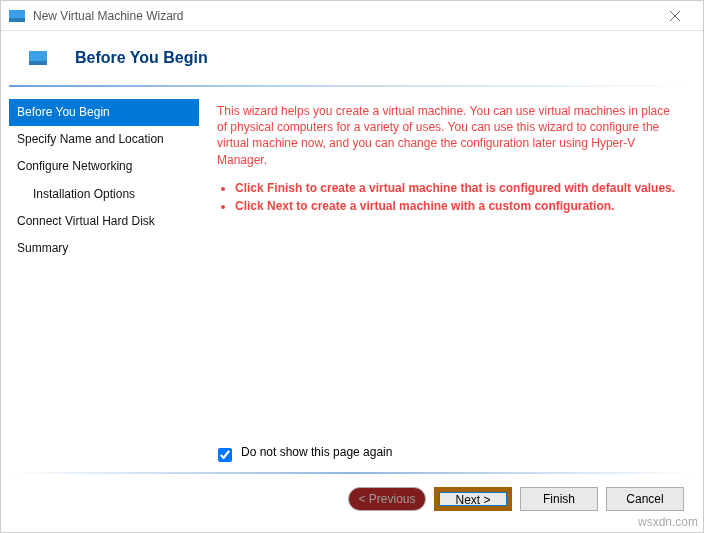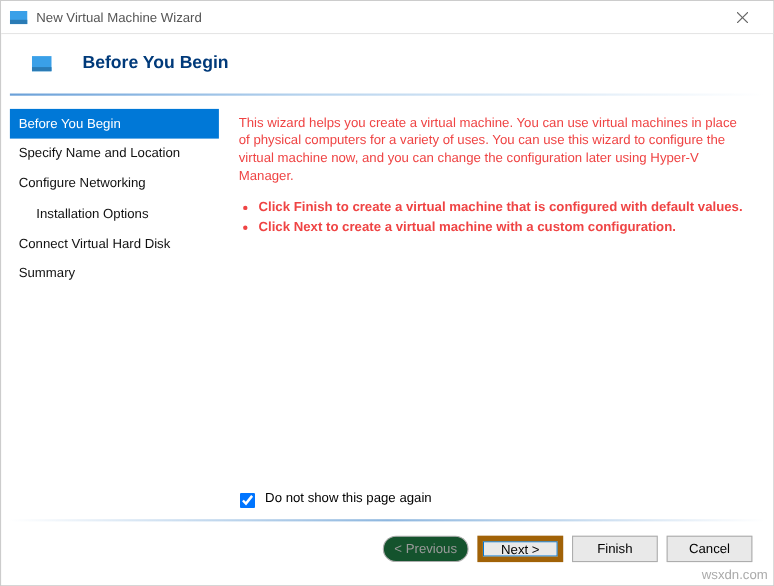--- a/index.html
+++ b/index.html
@@ -112,21 +112,21 @@
     min-width: 78px;
     height: 24px;
     border: 1px solid #adadad;
     background: #e9e9e9;
     font-size: 12px;
     font-family: inherit;
     cursor: pointer;
   }
   .btn:disabled {
     color: #9a9a9a;
-    background: #14532d;
+    background: #7f1d1d;
     cursor: default;
     border-radius: 12px;
   }
   .btn.focus {
     border: 5px solid #a16207;
     box-shadow: inset 0 0 0 1px #0078d7;
   }
   .watermark {
     position: absolute;
     right: 6px;

